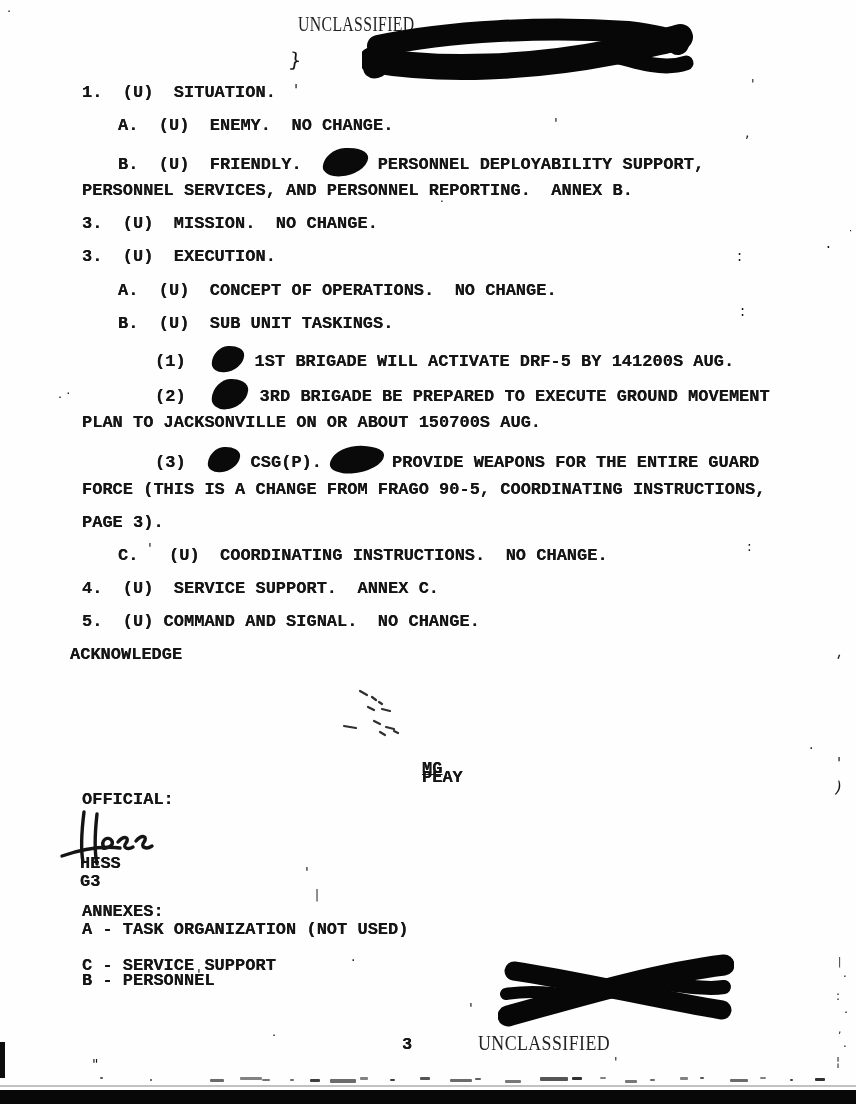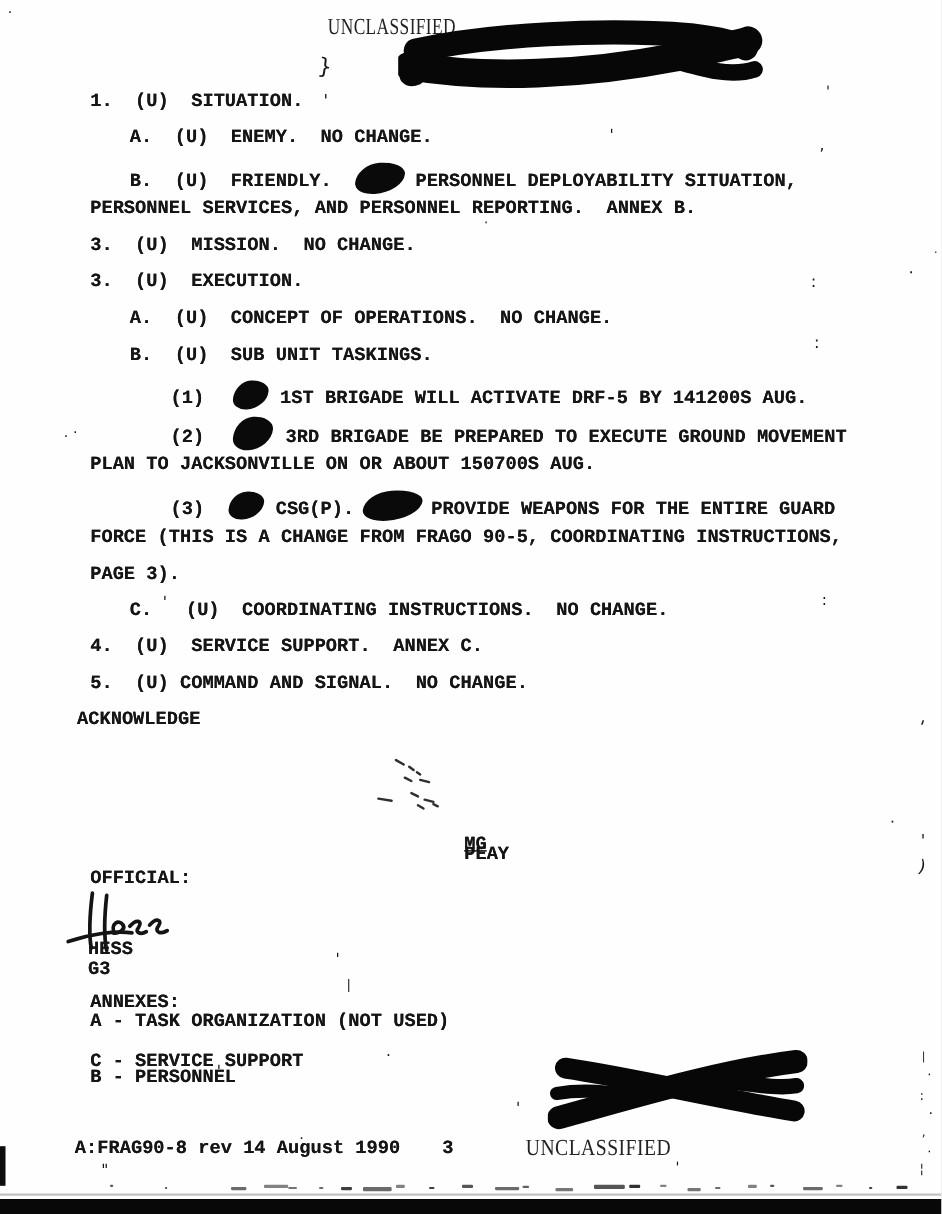--- a/index.html
+++ b/index.html
@@ -41,21 +41,21 @@
       <path d="M10,46 C80,58 170,54 252,38 C282,31 306,27 318,23" stroke-width="26"></path>
       <path d="M16,32 C85,17 185,12 266,18 C292,21 310,26 316,30" stroke-width="22"></path>
       <path d="M240,38 C272,47 300,57 324,49" stroke-width="15"></path>
       <path d="M8,50 C3,56 9,62 18,58" stroke-width="10"></path>
     </g>
   </svg>
 
   <div id="doc-body">
       <div class="line" style="left: 82px; top: 82px;"><span class="seg">1.  (U)  SITUATION.</span></div>
       <div class="line" style="left: 118px; top: 115px;"><span class="seg">A.  (U)  ENEMY.  NO CHANGE.</span></div>
-      <div class="line" style="left: 118px; top: 148px;"><span class="seg">B.  (U)  FRIENDLY.</span><span class="blob" style="width: 45px; height: 28px; margin-left: 21px; margin-right: 10px;"></span><span class="seg">PERSONNEL DEPLOYABILITY SITUATION,</span></div>
+      <div class="line" style="left: 118px; top: 148px;"><span class="seg">B.  (U)  FRIENDLY.</span><span class="blob" style="width: 45px; height: 28px; margin-left: 21px; margin-right: 10px;"></span><span class="seg">PERSONNEL DEPLOYABILITY SUPPORT,</span></div>
       <div class="line" style="left: 82px; top: 180px;"><span class="seg">PERSONNEL SERVICES, AND PERSONNEL REPORTING.  ANNEX B.</span></div>
       <div class="line" style="left: 82px; top: 213px;"><span class="seg">3.  (U)  MISSION.  NO CHANGE.</span></div>
       <div class="line" style="left: 82px; top: 246px;"><span class="seg">3.  (U)  EXECUTION.</span></div>
       <div class="line" style="left: 118px; top: 280px;"><span class="seg">A.  (U)  CONCEPT OF OPERATIONS.  NO CHANGE.</span></div>
       <div class="line" style="left: 118px; top: 313px;"><span class="seg">B.  (U)  SUB UNIT TASKINGS.</span></div>
       <div class="line" style="left: 155px; top: 346px;"><span class="seg">(1)</span><span class="blob" style="width: 32px; height: 26px; margin-left: 26px; margin-right: 11px;"></span><span class="seg">1ST BRIGADE WILL ACTIVATE DRF-5 BY 141200S AUG.</span></div>
       <div class="line" style="left: 155px; top: 379px;"><span class="seg">(2)</span><span class="blob" style="width: 36px; height: 30px; margin-left: 26px; margin-right: 12px;"></span><span class="seg">3RD BRIGADE BE PREPARED TO EXECUTE GROUND MOVEMENT</span></div>
       <div class="line" style="left: 82px; top: 412px;"><span class="seg">PLAN TO JACKSONVILLE ON OR ABOUT 150700S AUG.</span></div>
       <div class="line" style="left: 155px; top: 446px;"><span class="seg">(3)</span><span class="blob" style="width: 32px; height: 25px; margin-left: 22px; margin-right: 11px;"></span><span class="seg">CSG(P).</span><span class="blob" style="width: 54px; height: 27px; margin-left: 8px; margin-right: 8px;"></span><span class="seg">PROVIDE WEAPONS FOR THE ENTIRE GUARD</span></div>
       <div class="line" style="left: 82px; top: 479px;"><span class="seg">FORCE (THIS IS A CHANGE FROM FRAGO 90-5, COORDINATING INSTRUCTIONS,</span></div>
@@ -103,21 +103,20 @@
 
   <svg class="art" style="left:498px;top:952px;" width="236" height="78" viewBox="0 0 236 78">
     <g stroke="#070707" fill="none" stroke-linecap="round">
       <path d="M10,64 C62,50 152,22 226,13" stroke-width="21"></path>
       <path d="M16,19 C72,27 162,48 224,58" stroke-width="19"></path>
       <path d="M8,42 C32,38 54,40 76,44" stroke-width="12"></path>
       <path d="M150,30 C182,33 208,38 226,35" stroke-width="14"></path>
     </g>
   </svg>
 
-  <div class="line" style="left:68px;top:1034px;">A:FRAG90-8 rev 14 August 1990</div>
   <div class="line" style="left:402px;top:1034px;">3</div>
   <div class="serif-cls" style="left:478px;top:1031px;transform:scaleX(0.85);">UNCLASSIFIED</div>
 
   <div id="bottom-band-shadow"></div>
   <div id="bottom-band"></div>
   <div id="left-edge-bar"></div>
   <div id="speck-layer">
       <span class="speck" style="left: 7px; top: 5px; font-size: 13px;">·</span>
       <span class="speck" style="left: 289px; top: 50px; font-size: 20px; transform: rotate(8deg);">}</span>
       <span class="speck" style="left: 294px; top: 84px; font-size: 15px;">'</span>

